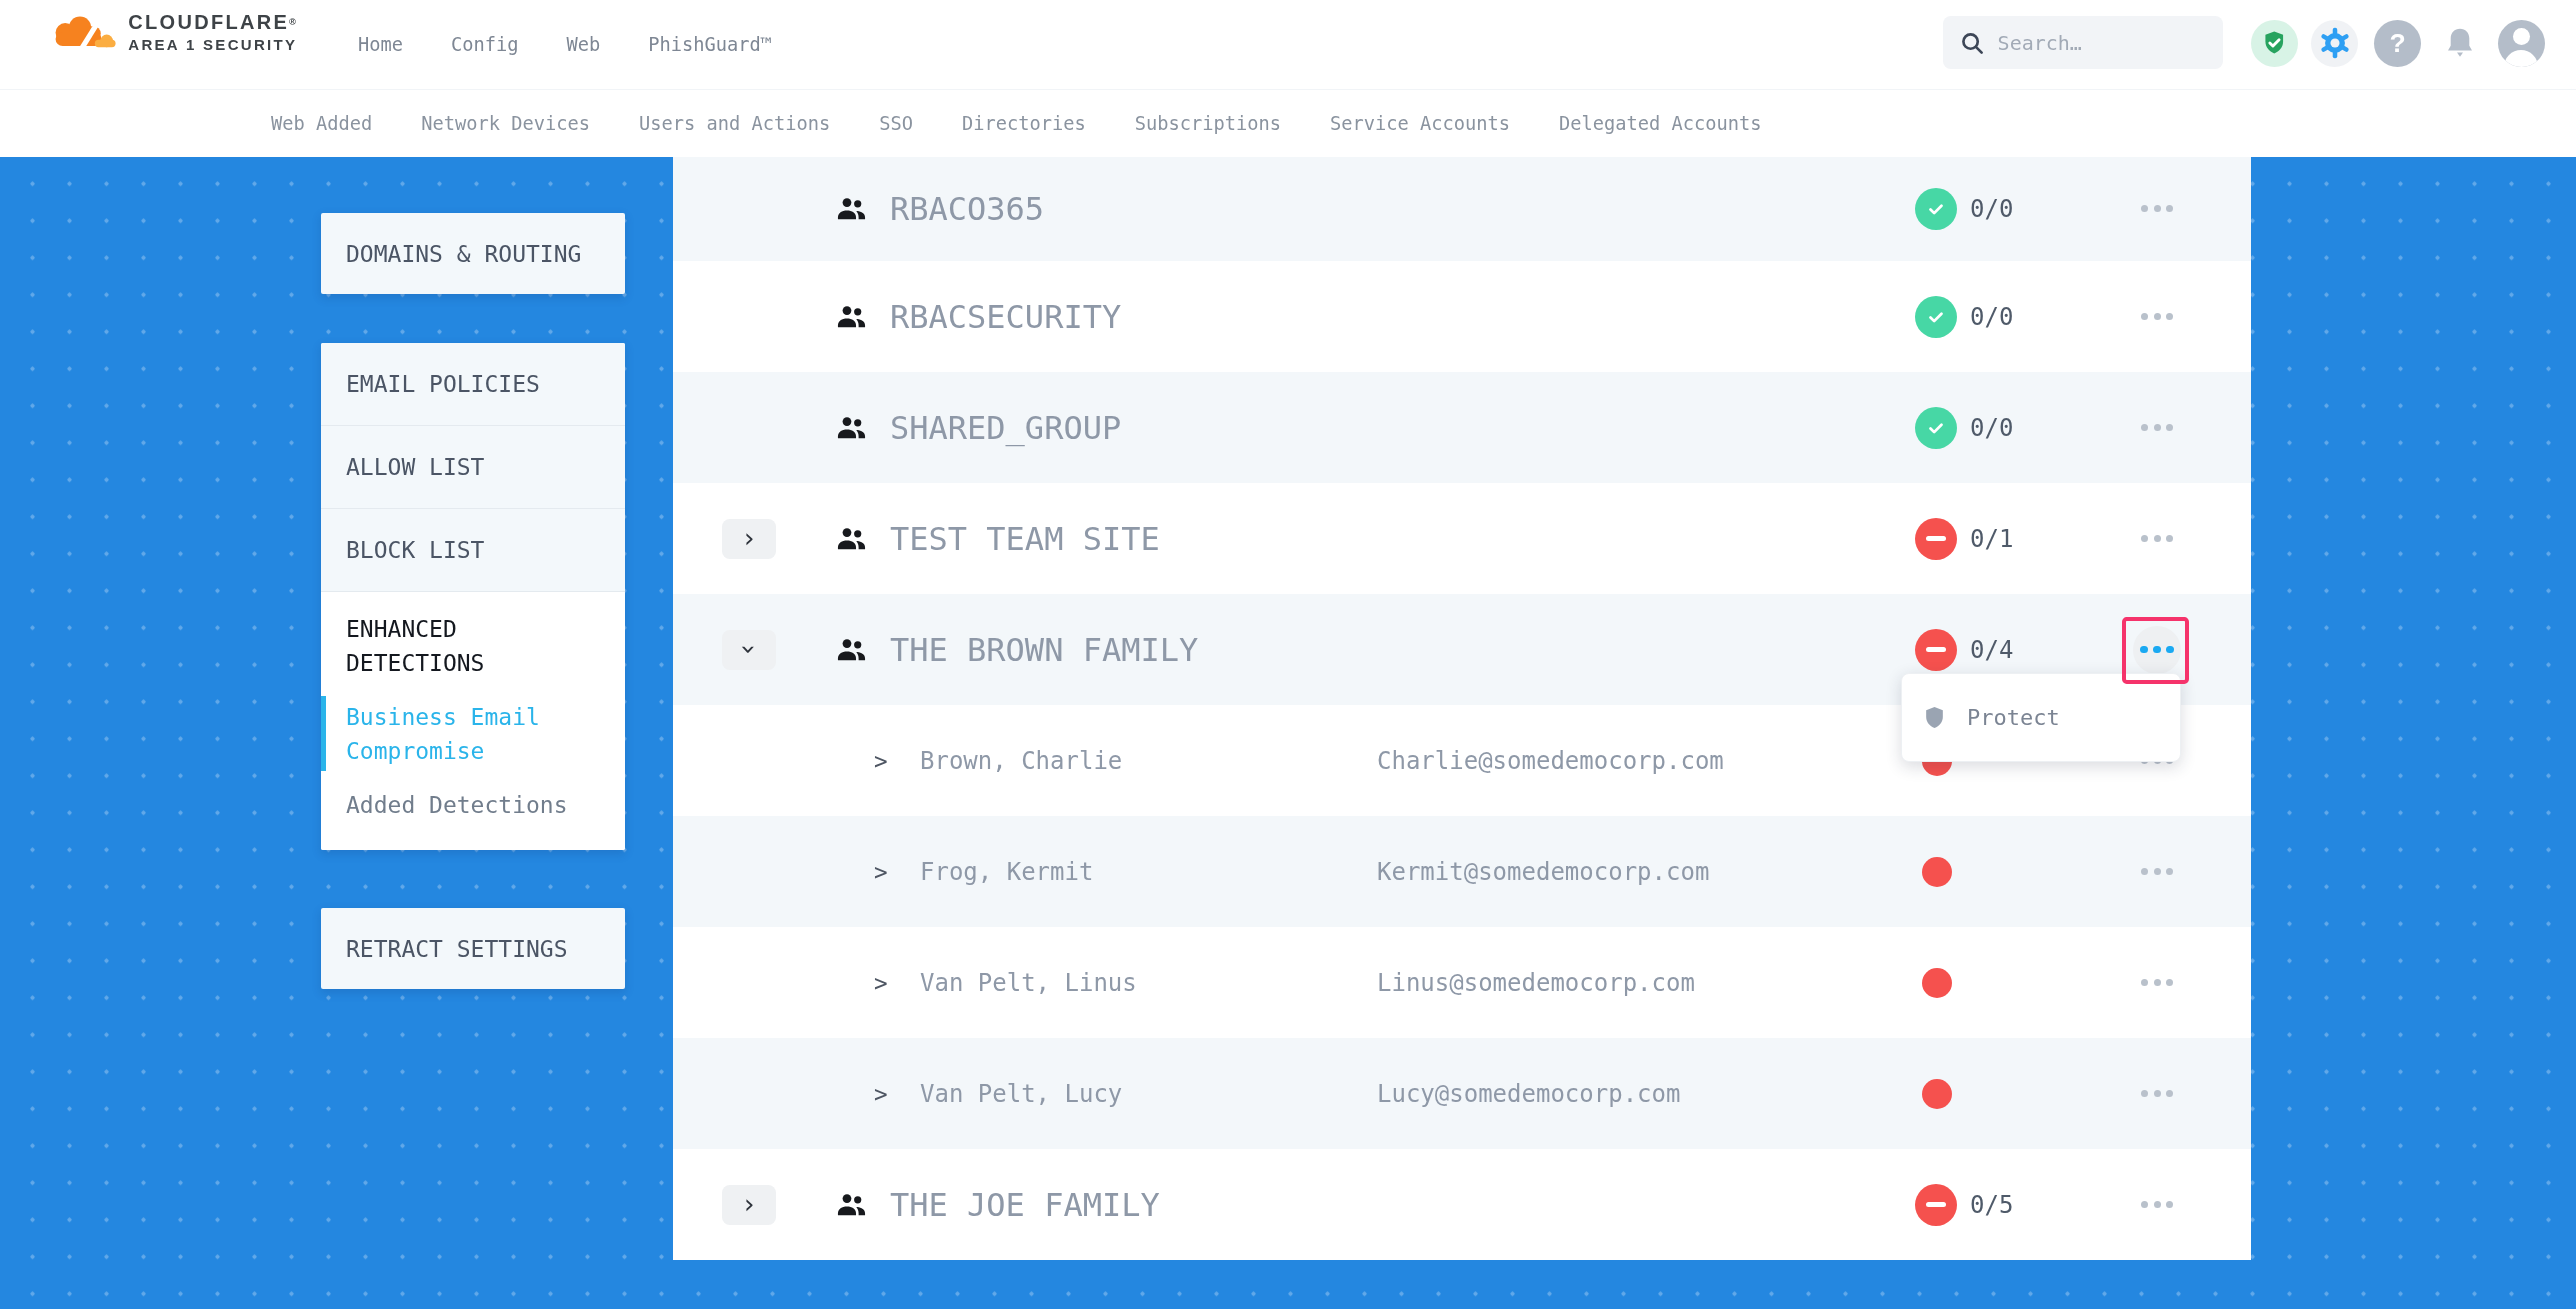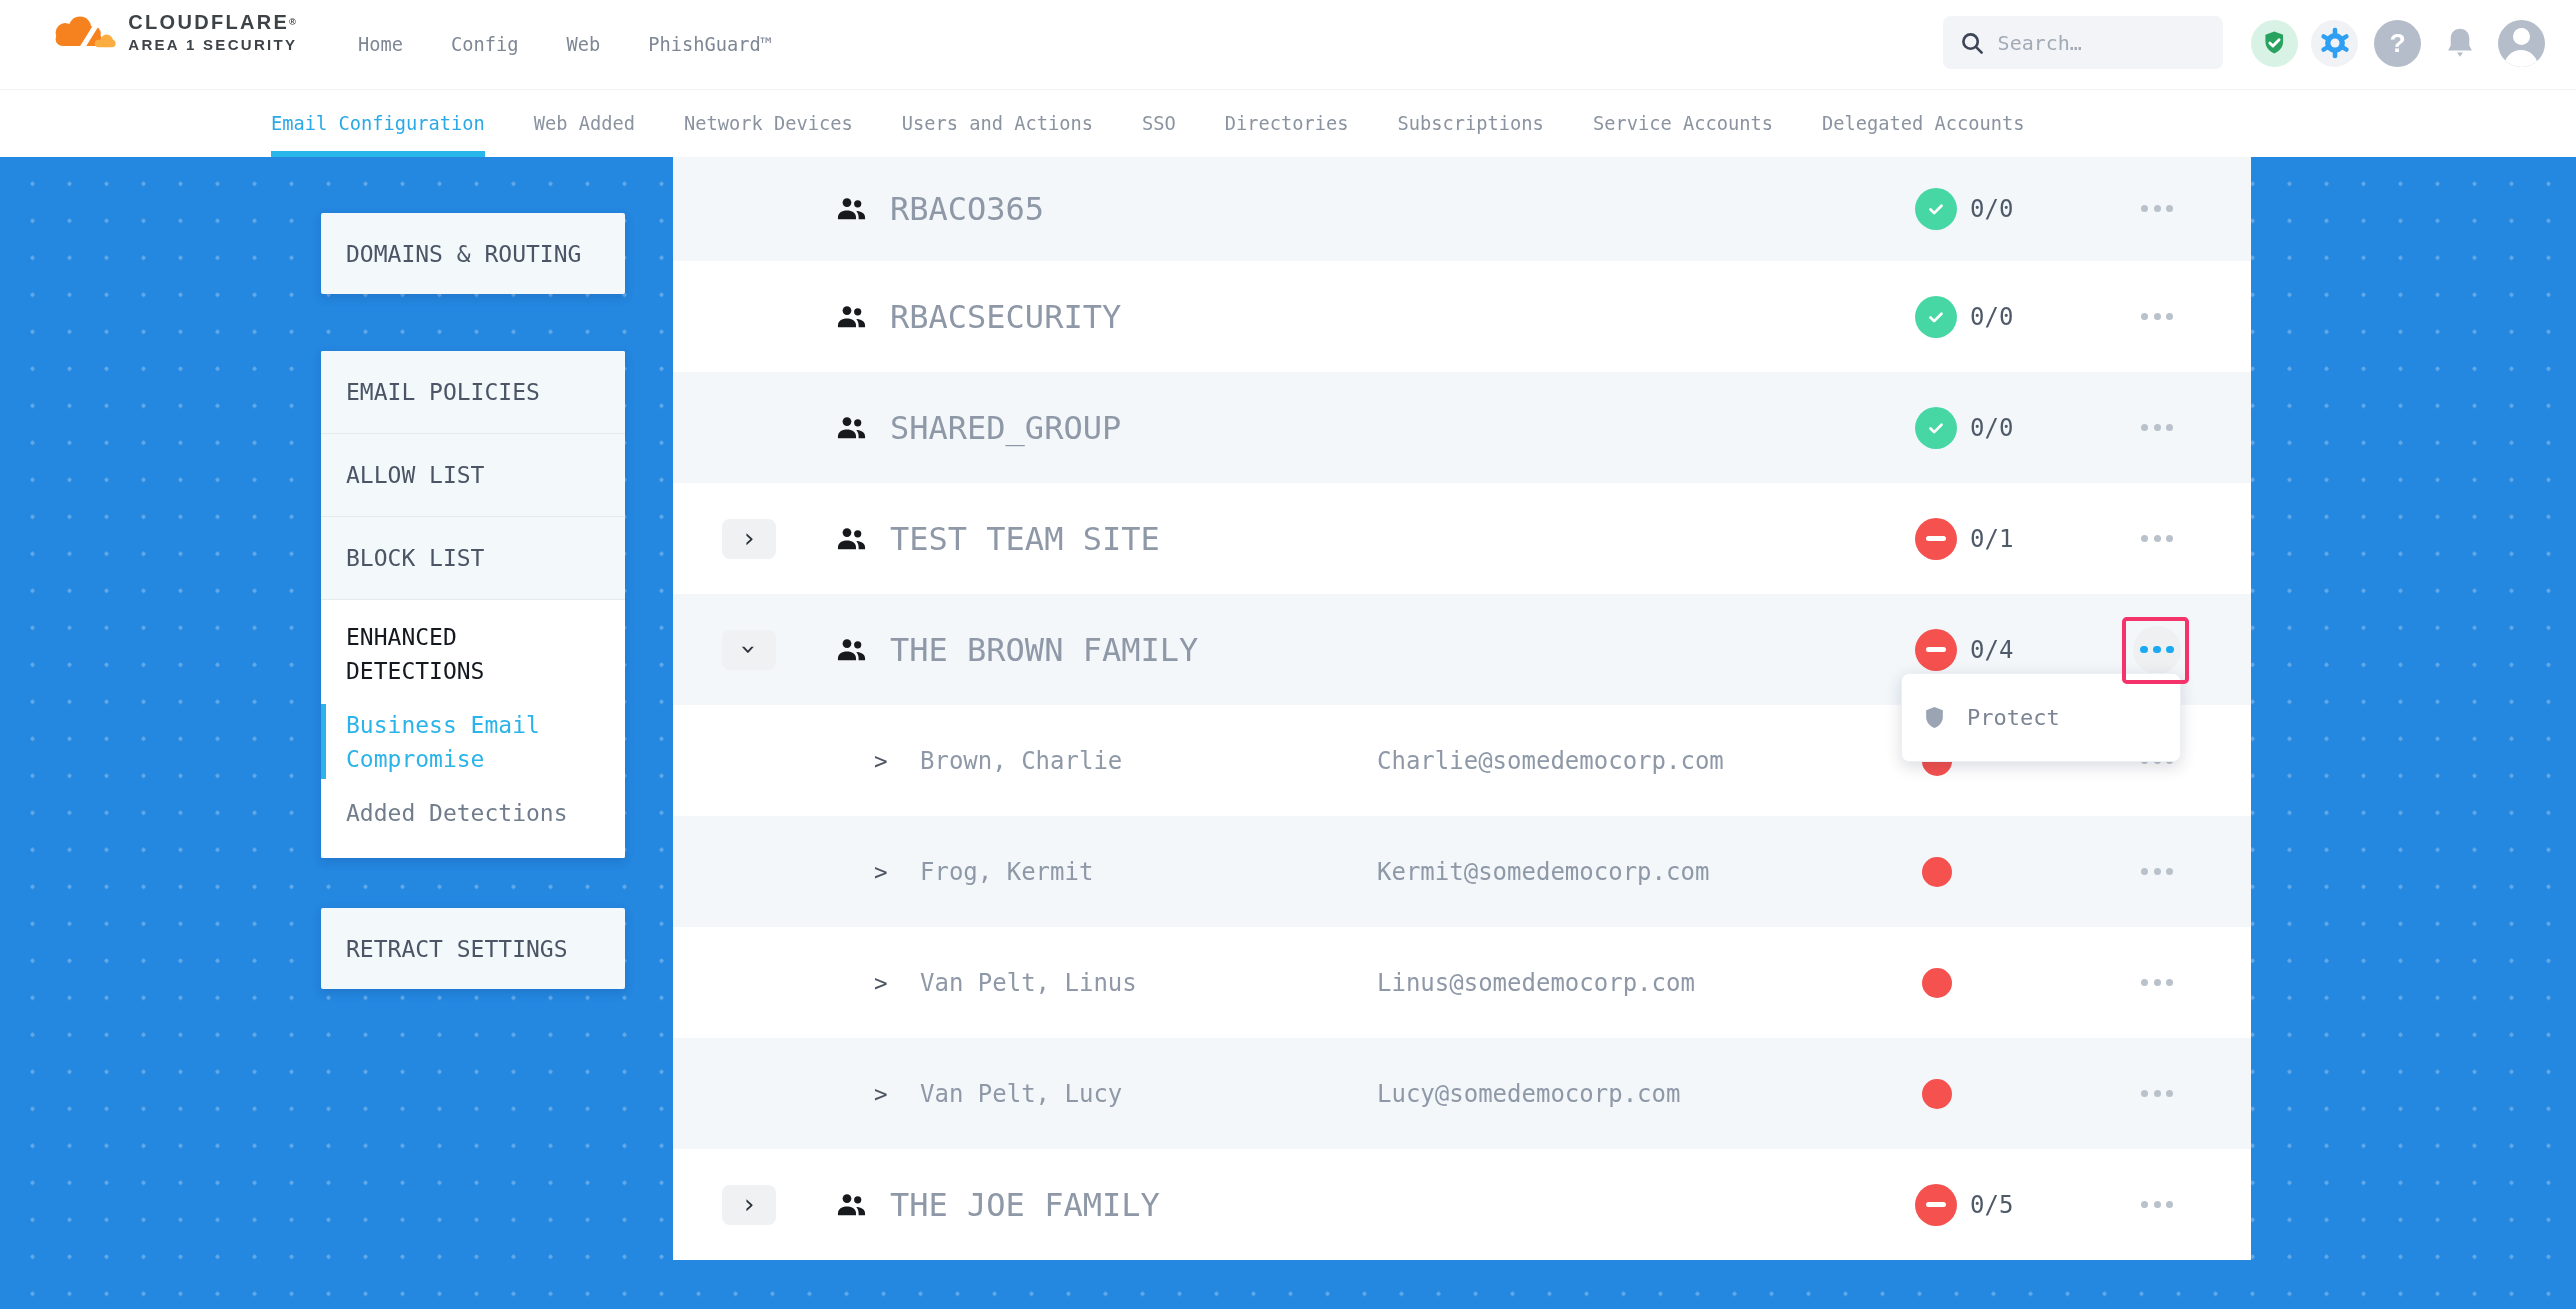--- a/index.html
+++ b/index.html
@@ -39,21 +39,21 @@
     background-color:#2487e0;
     background-image:radial-gradient(circle, rgba(255,255,255,0.28) 1.9px, rgba(255,255,255,0) 2.3px);
     background-size:37px 37px; background-position:14px 9.3px; }
 
   
   .card { position:absolute; left:321px; width:304px; background:#f3f8fb; border-radius:2px;
     box-shadow:0 3.1px 9.3px rgba(15,50,110,.18); color:#4b5565; font-size:23px; }
   .card.single { height:81px; display:flex; align-items:center; padding-left:25px; cursor:pointer; }
   .card1 { top:57px; }
   .card3 { top:752px; height:78px; }
-  .card2 { top:187px; overflow:hidden; padding:0;margin-top:8px; }
+  .card2 { top:187px; overflow:hidden; padding:0; }
   .pitem { height:83px; display:flex; align-items:center; padding-left:25px; border-bottom:1.6px solid #e4eaef; background:#f3f8fb; cursor:pointer; }
   .enh { background:#fff; padding:19.5px 25px 28px 25px; }
   .enh-title { color:#14181f; line-height:34px; width:243px; }
   .enh-item { position:relative; margin-top:20px; line-height:34px; width:243px; cursor:pointer; }
   .enh-item.active { color:#2ab4ea; }
   .enh-item.active::before { content:""; position:absolute; left:-25px; top:-3.1px; bottom:-3.1px; width:5.4px; background:#2ab4ea; }
   .enh-item.plain { color:#717d8c; }
 
   
   .panel { position:absolute; left:673px; top:0; width:1578px; height:1100px; background:#fff; }
@@ -155,21 +155,20 @@
     </svg>
   </div>
   <div class="hicon account">
     <div class="acc-head"></div>
     <div class="acc-body"></div>
   </div>
 </div>
 
 <div class="tabbar">
   <div class="tabs">
-    <div class="tab active">Email Configuration</div>
     <div class="tab">Web Added</div>
     <div class="tab">Network Devices</div>
     <div class="tab">Users and Actions</div>
     <div class="tab">SSO</div>
     <div class="tab">Directories</div>
     <div class="tab">Subscriptions</div>
     <div class="tab">Service Accounts</div>
     <div class="tab">Delegated Accounts</div>
   </div>
 </div>

